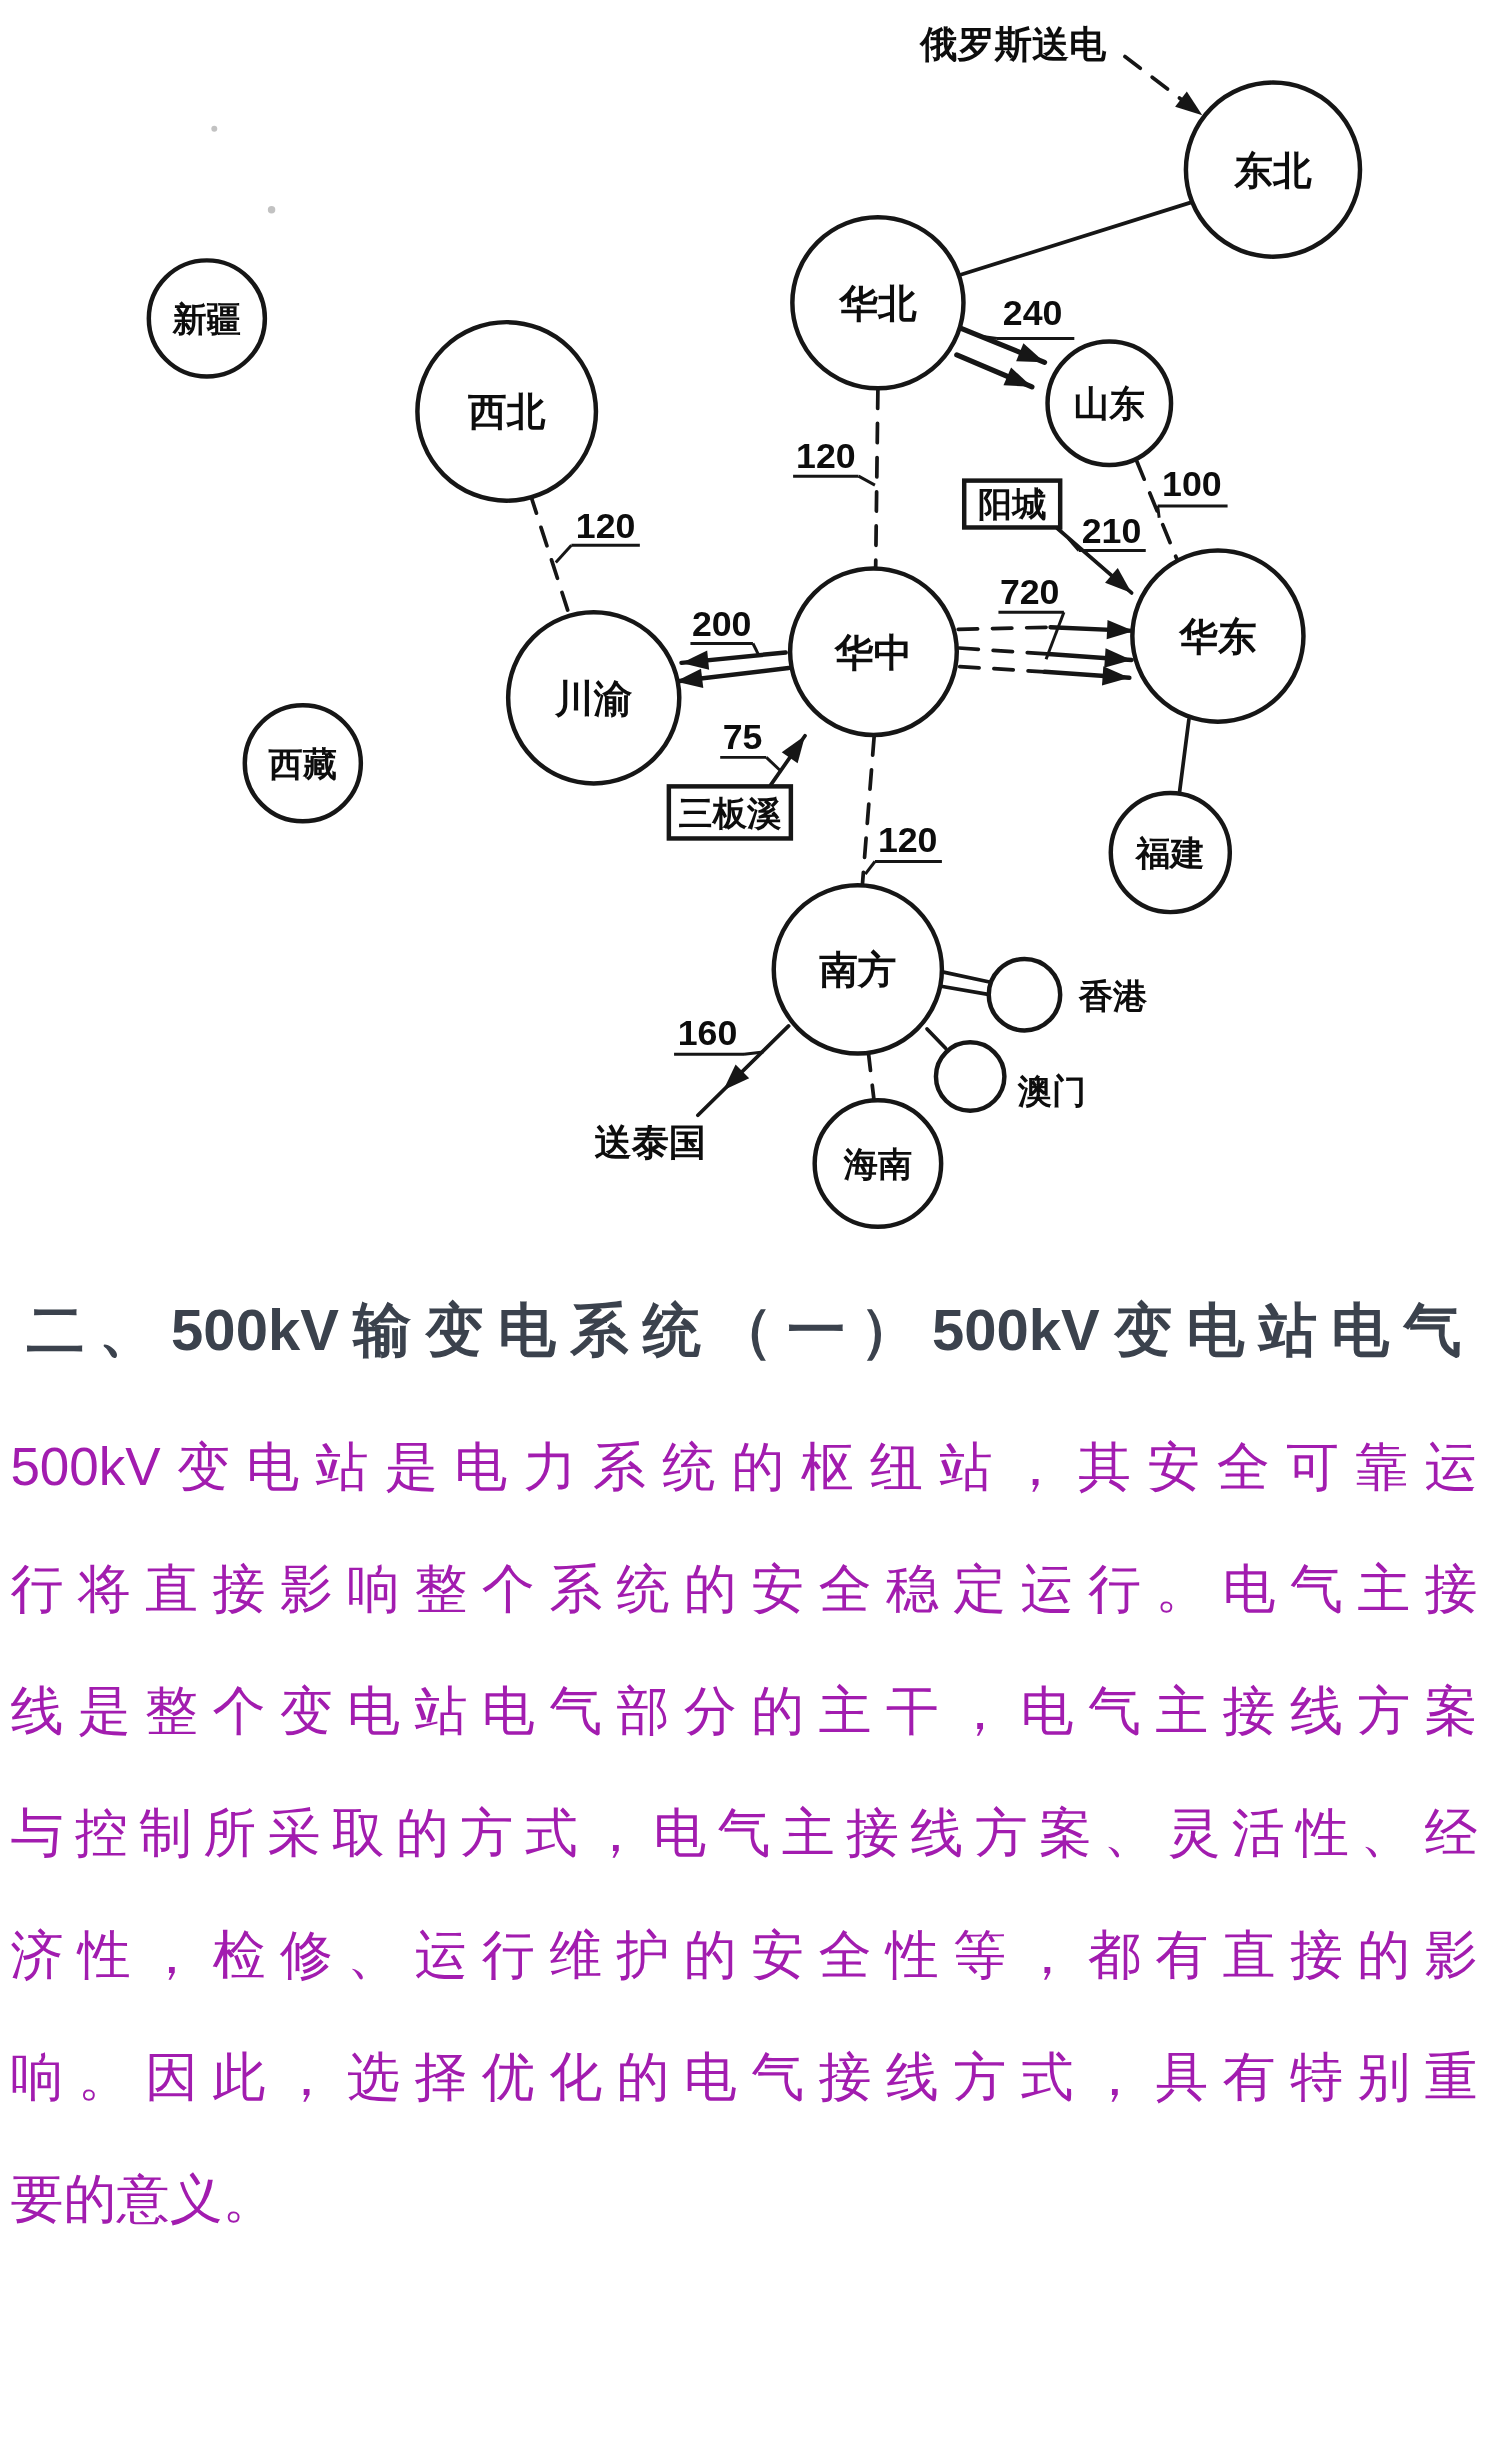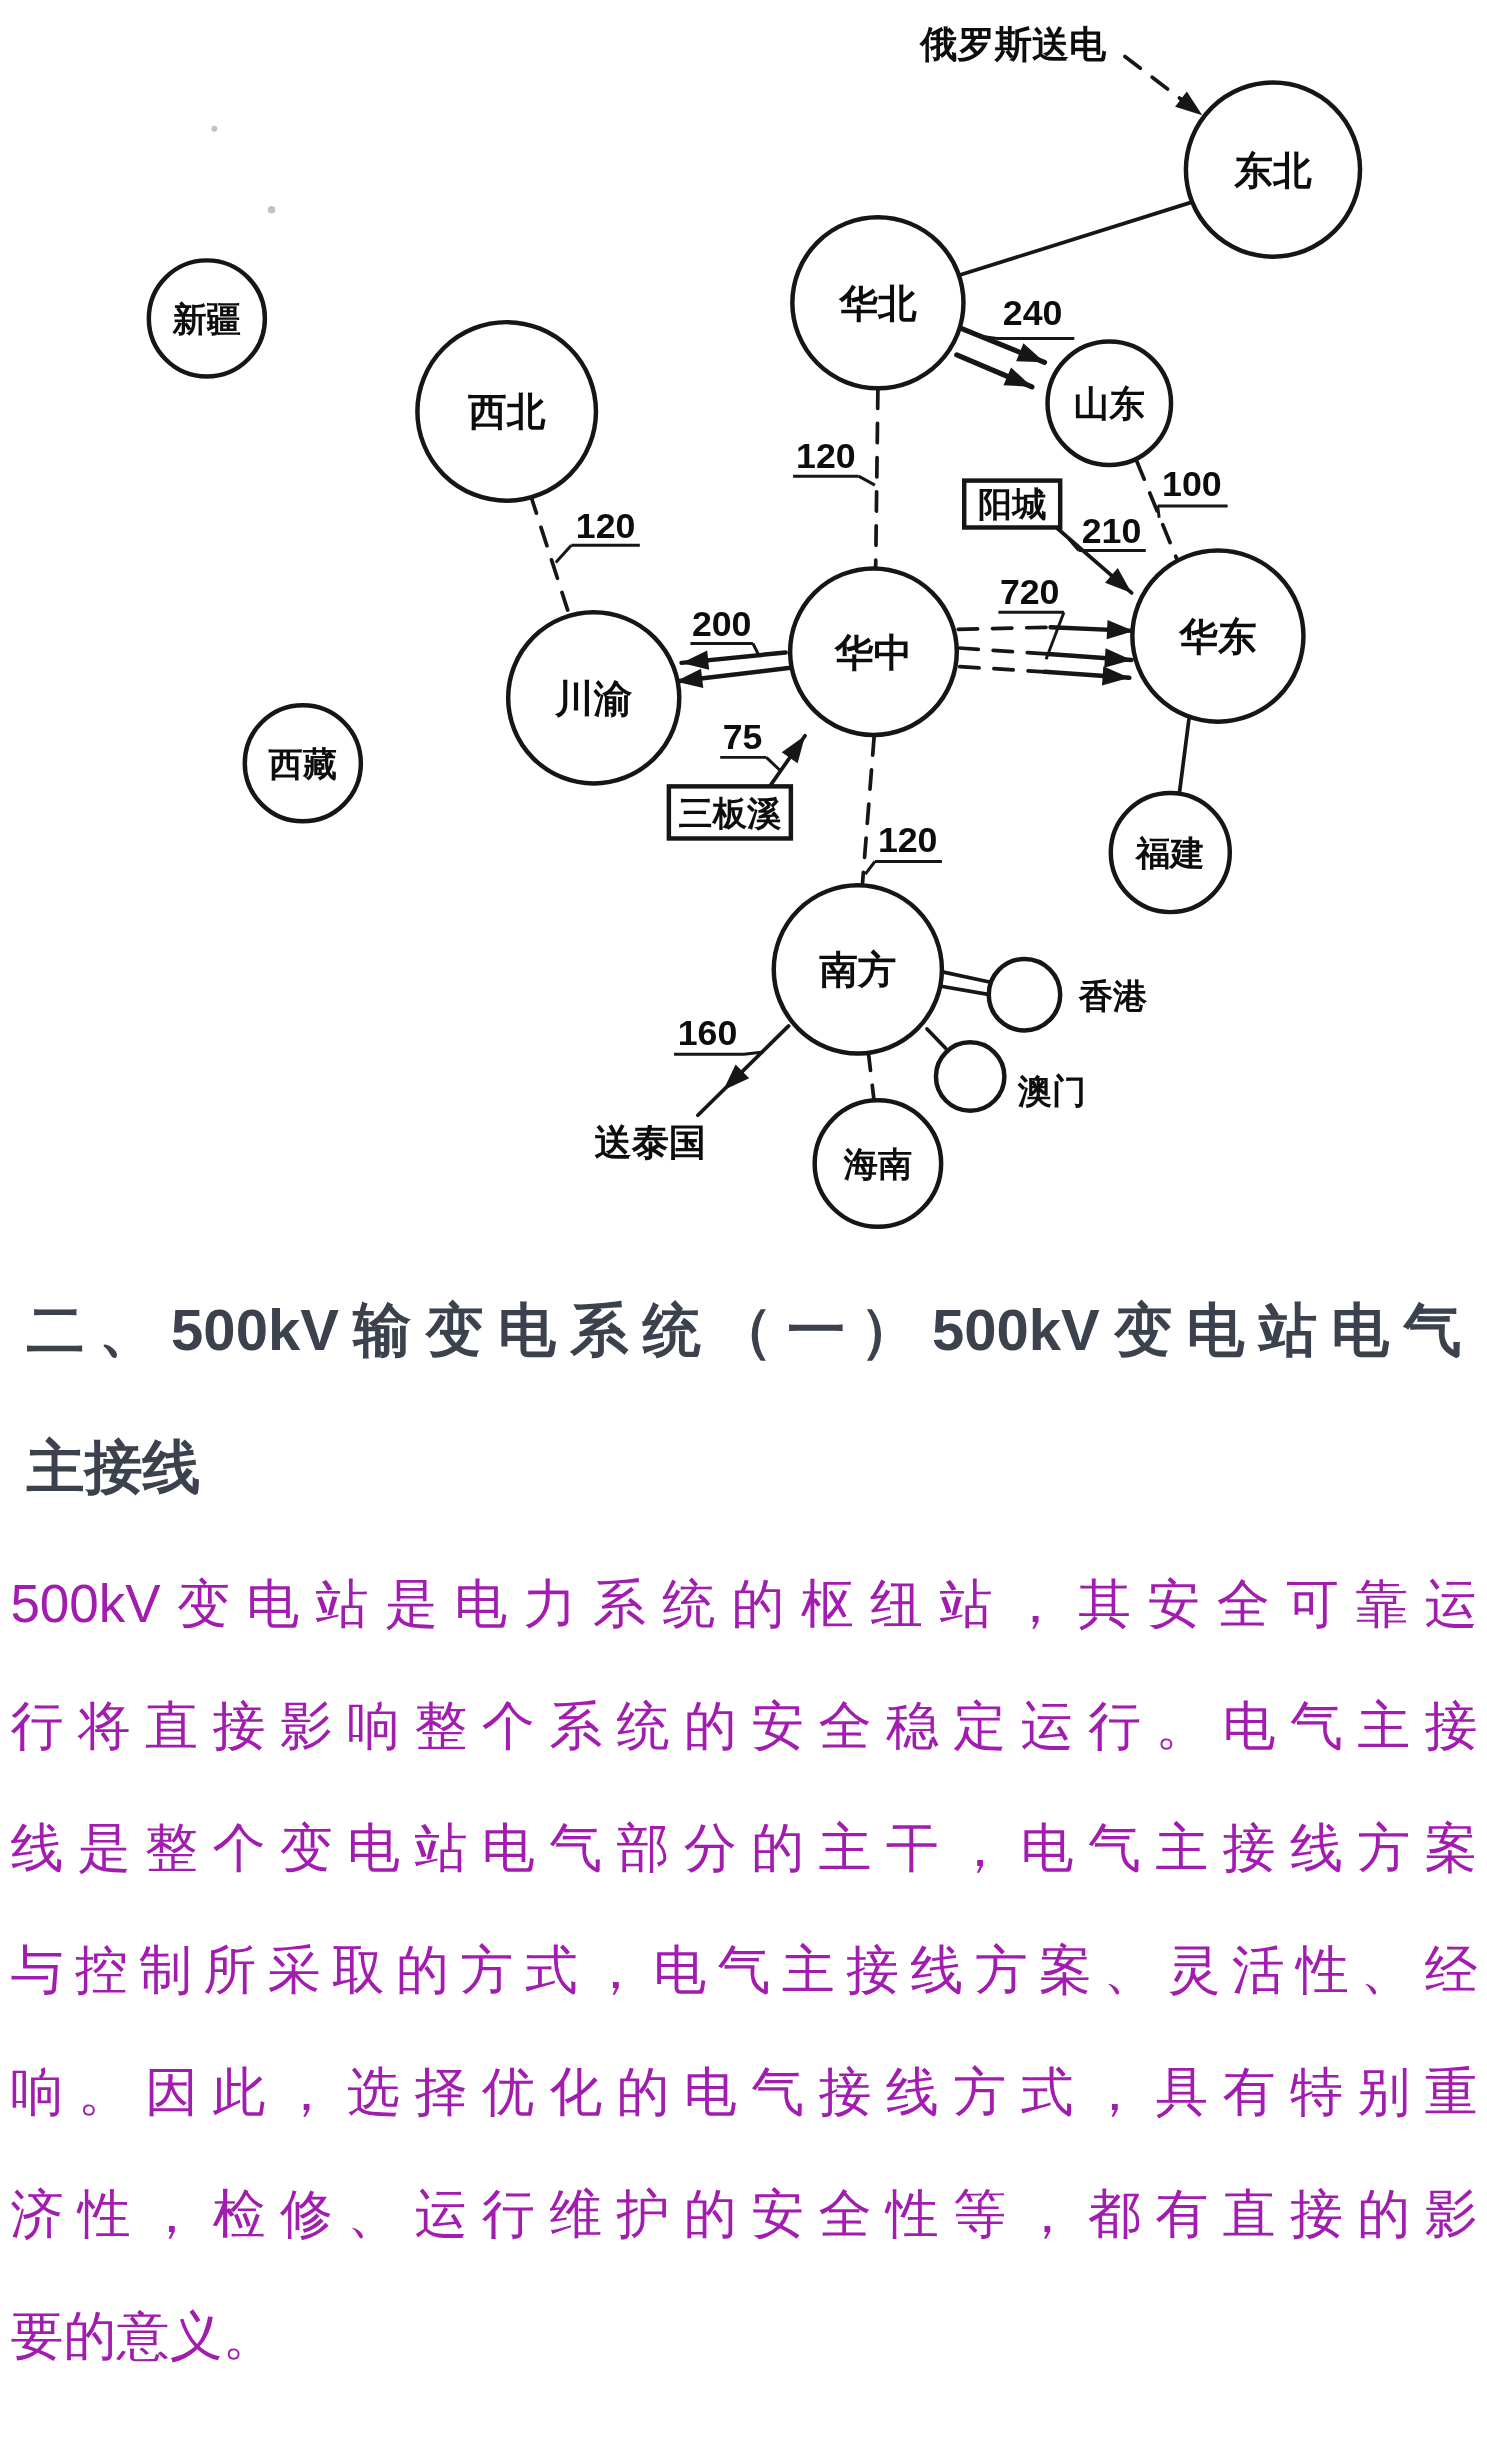--- a/index.html
+++ b/index.html
@@ -127,22 +127,21 @@
       <text x="951" y="1387" dy="0.36em" text-anchor="middle" font-size="48" font-weight="700" fill="#0d0d0d">160</text>
       <line x1="906" y1="1417" x2="1000" y2="1417" stroke="#161616" stroke-width="4"></line>
       <line x1="1000" y1="1417" x2="1026" y2="1414" stroke="#161616" stroke-width="4"></line>
       <circle cx="365" cy="282" r="5" fill="#9a9a9a" opacity="0.6"></circle>
       <circle cx="288" cy="173" r="4" fill="#9a9a9a" opacity="0.6"></circle>
     </svg>
 </div>
 
 <div class="article">
   <h2 class="title-line">二、500kV输变电系统（一）500kV变电站电气</h2>
-  <h2 class="title-line short">主接线</h2>
   <p class="body-line">500kV变电站是电力系统的枢纽站，其安全可靠运</p>
   <p class="body-line">行将直接影响整个系统的安全稳定运行。电气主接</p>
   <p class="body-line">线是整个变电站电气部分的主干，电气主接线方案</p>
   <p class="body-line">与控制所采取的方式，电气主接线方案、灵活性、经</p>
+  <p class="body-line">济性，检修、运行维护的安全性等，都有直接的影</p>
   <p class="body-line">响。因此，选择优化的电气接线方式，具有特别重</p>
-  <p class="body-line">济性，检修、运行维护的安全性等，都有直接的影</p>
   <p class="body-line last">要的意义。</p>
 </div>
 
 
 </body></html>

